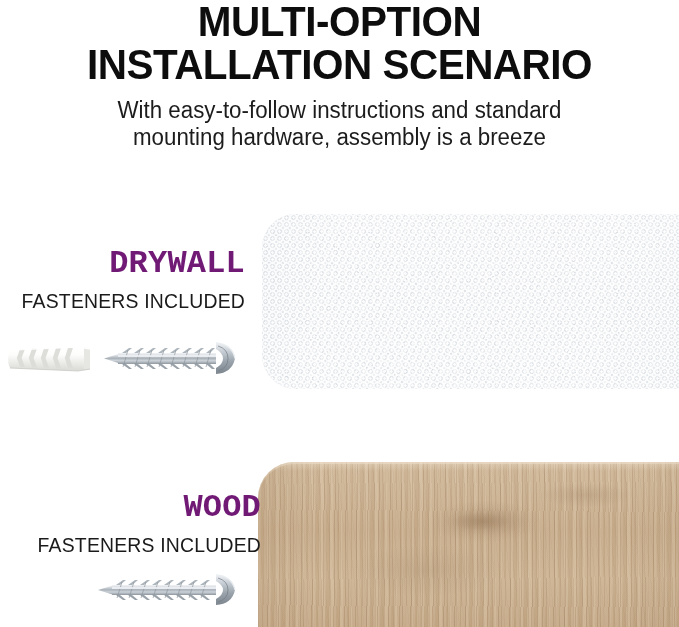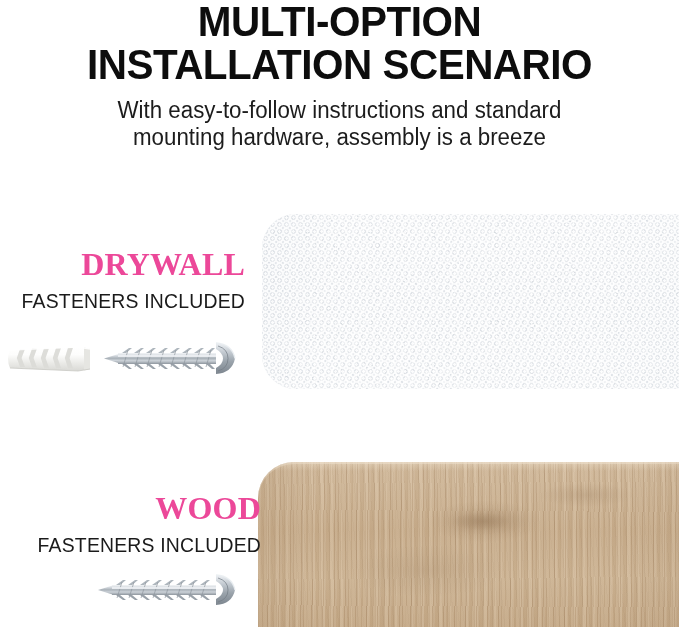--- a/index.html
+++ b/index.html
@@ -106,23 +106,23 @@
   .panel-wood .shade{
     position:absolute;inset:0;
     background:
       linear-gradient(180deg, rgba(241,229,211,.40) 0px, rgba(255,255,255,0) 9px),
       linear-gradient(95deg, rgba(180,153,121,.30) 0%, rgba(255,255,255,0) 14%, rgba(255,255,255,0) 86%, rgba(175,148,117,.18) 100%);
   }
 
   
   .block{position:absolute;text-align:right;}
   .block .big{
-    font-size:32px;font-weight:700;color:#ec4899;
+    font-size:32px;font-weight:700;color:#701a75;
     letter-spacing:0.2px;line-height:1;
-    font-family:Liberation Serif, serif;
+    font-family:Liberation Mono, monospace;
     white-space:nowrap;
   }
   .block .small{
     font-size:20px;font-weight:400;color:#1a1a1a;
     letter-spacing:0.2px;line-height:1;margin-top:11px;
     transform:scaleX(0.97);transform-origin:right center;
     font-family:"Liberation Sans", sans-serif;
     white-space:nowrap;
   }
   .block-drywall{left:0;top:248px;width:245px;}

